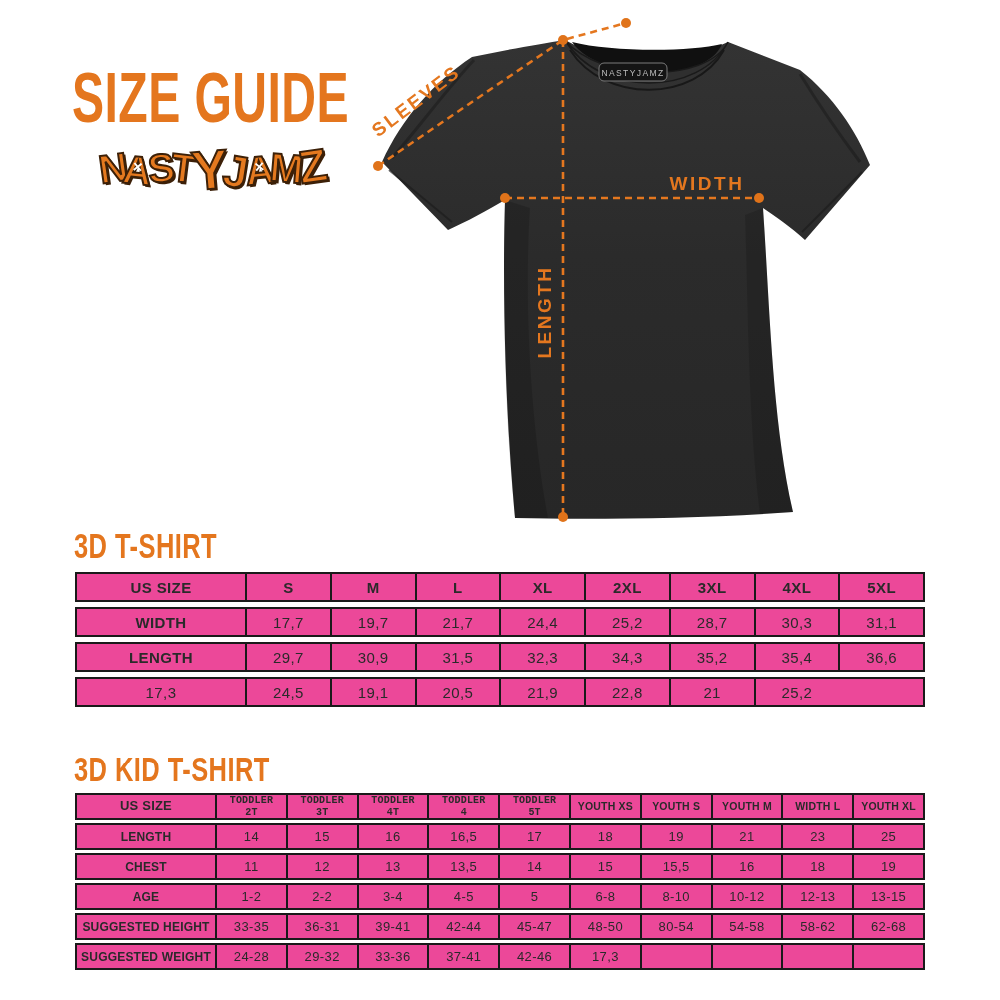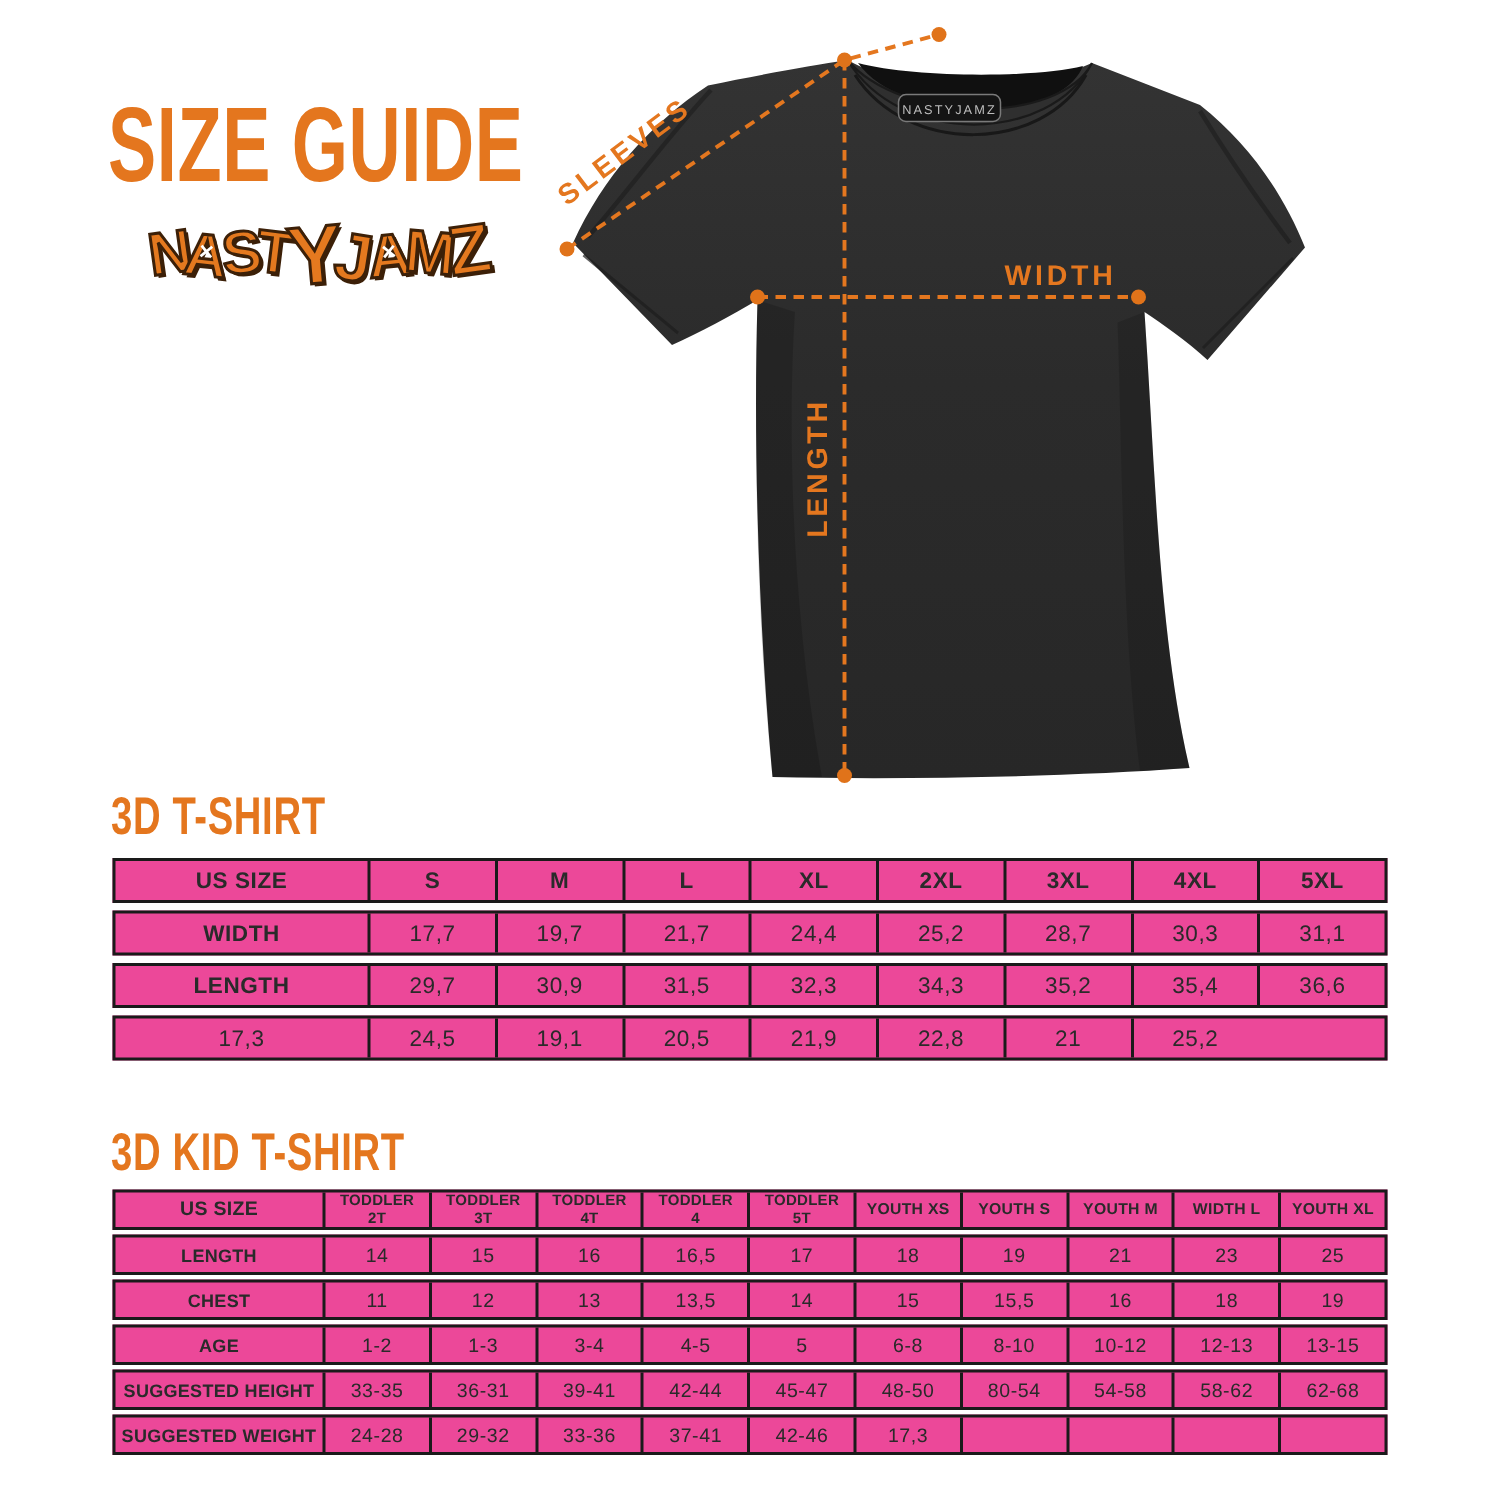--- a/index.html
+++ b/index.html
@@ -58,21 +58,21 @@
     box-sizing:border-box;text-align:center;color:#2a2a2a;letter-spacing:0.4px;
     overflow:hidden;
   }
   .cell + .cell{border-left:2px solid #1a1a1a;}
   .adult .cell{font-size:15px;}
   .kid   .cell{font-size:13px;}
   .adult .hcell,.adult .label{font-weight:700;font-size:15px;}
   .kid .label{font-weight:700;font-size:12px;letter-spacing:0.2px;}
   .kid .hcell{font-weight:700;font-size:10.5px;line-height:1.1;letter-spacing:0.2px;}
   .kid .hcell.first{font-size:13px;}
-  .hcell.twoline span{display:block;font-size:10px;line-height:1.12;}
+  .hcell.twoline span{display:block;font-size:10px;line-height:1.12;font-family:Liberation Mono, monospace;}
   
   .shirt-wrap{position:absolute;left:348px;top:0;width:652px;height:540px;}
   svg text.measure{
     font-family:"Liberation Sans",sans-serif;font-weight:700;
     fill:#e4771f;letter-spacing:2.5px;
   }
   svg text.neck{
     font-family:"Liberation Sans",sans-serif;fill:#bdbdbd;letter-spacing:1.4px;
   }
 </style>
@@ -242,21 +242,21 @@
         <div class="cell">14</div>
         <div class="cell">15</div>
         <div class="cell">15,5</div>
         <div class="cell">16</div>
         <div class="cell">18</div>
         <div class="cell">19</div>
       </div>
       <div class="trow">
         <div class="cell label">AGE</div>
         <div class="cell">1-2</div>
-        <div class="cell">1-3</div>
+        <div class="cell">2-2</div>
         <div class="cell">3-4</div>
         <div class="cell">4-5</div>
         <div class="cell">5</div>
         <div class="cell">6-8</div>
         <div class="cell">8-10</div>
         <div class="cell">10-12</div>
         <div class="cell">12-13</div>
         <div class="cell">13-15</div>
       </div>
       <div class="trow">

